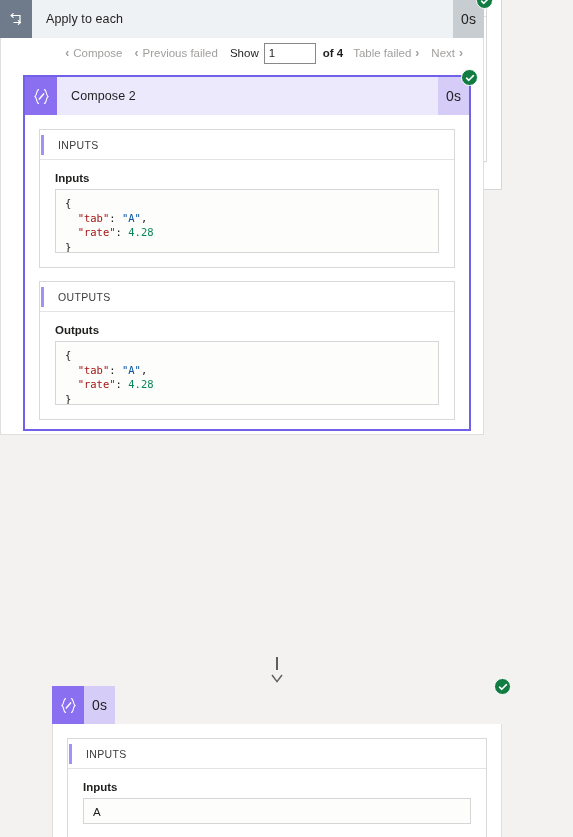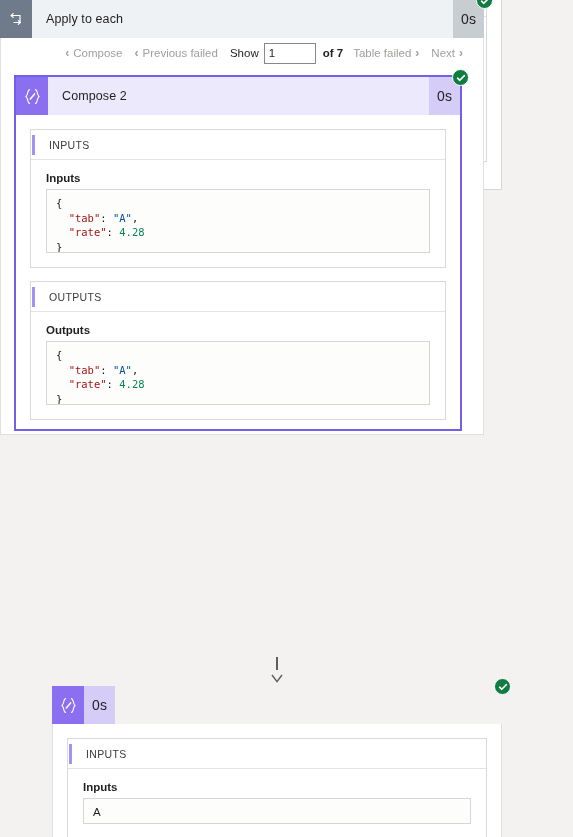--- a/index.html
+++ b/index.html
@@ -246,21 +246,21 @@
   }
   .loop-body {
     background: #ffffff;
     border: 1px solid #e1dfdd;
     border-top: none;
     height: 397px;
     position: relative;
   }
   #card-compose2 {
     position: absolute;
-    left: 13px; top: 37px; width: 448px; height: 356px;
+    left: 22px; top: 37px; width: 448px; height: 356px;
     background: #ffffff;
   }
   #conn-2 { left: 271px; top: 657px; height: 30px; }
 
   #card-compose3 {
     left: 52px; top: 686px; width: 450px; height: 175px;
   }
 </style>
 </head>
 <body>
@@ -338,21 +338,21 @@
         <span class="pager-btn">
           <span class="pager-chev">‹</span>
           <span>Compose</span>
         </span>
         <span class="pager-btn">
           <span class="pager-chev">‹</span>
           <span>Previous failed</span>
         </span>
         <span class="pager-label">Show</span>
         <input class="pager-input" type="text" value="1" style="">
-        <span class="pager-total">of 7</span>
+        <span class="pager-total">of 4</span>
         <span class="pager-btn">
           <span>Table failed</span>
           <span class="pager-chev">›</span>
         </span>
         <span class="pager-btn">
           <span>Next</span>
           <span class="pager-chev">›</span>
         </span>
       </div>
 

